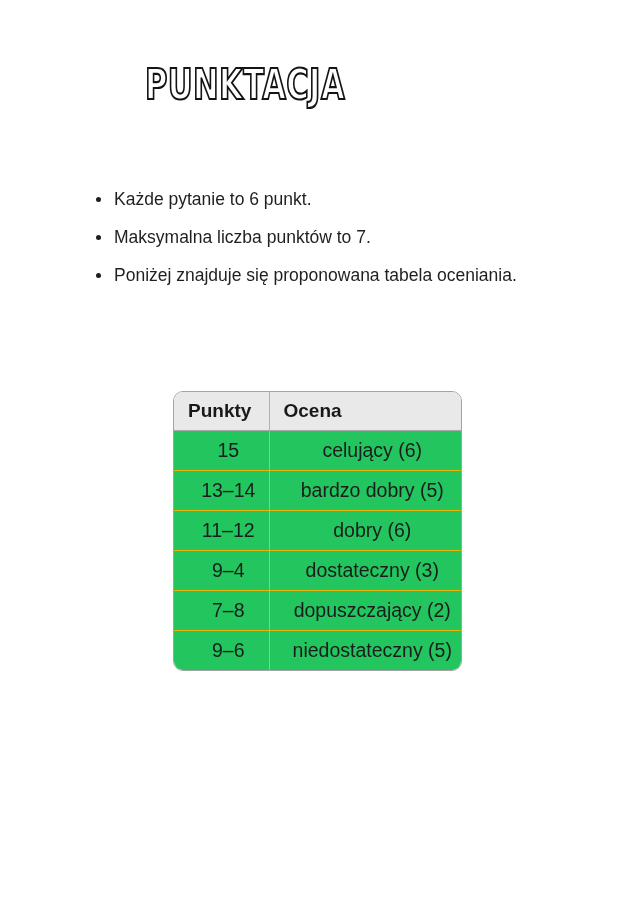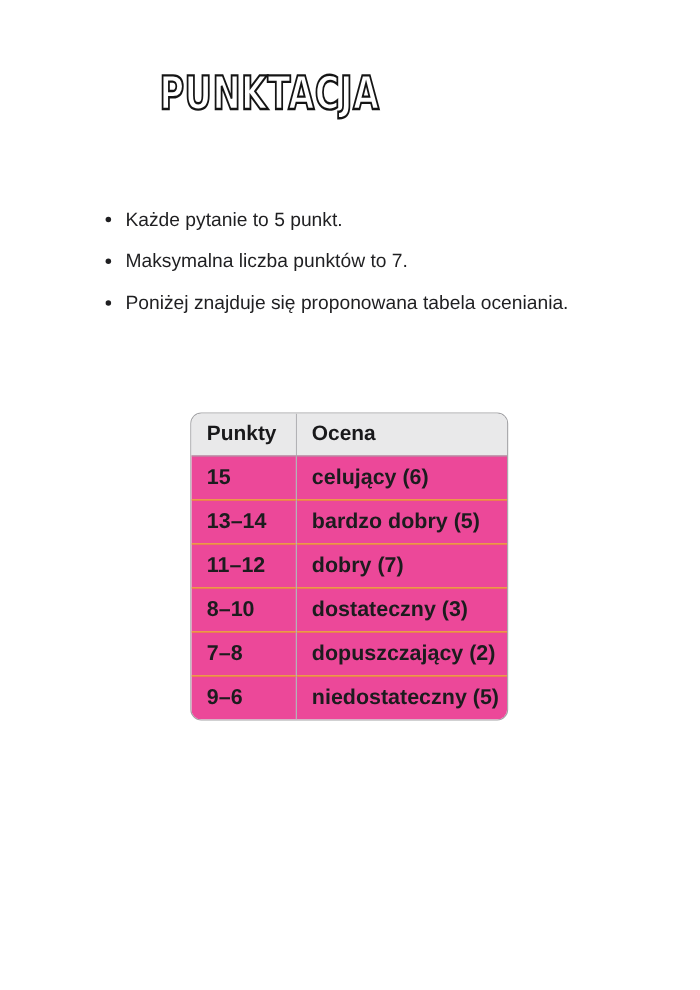--- a/index.html
+++ b/index.html
@@ -61,21 +61,21 @@
     width: 5px;
     height: 5px;
     border-radius: 50%;
     background: #1f1f21;
   }
 
   
   .table-wrap {
     position: absolute;
     left: 173px;
-    top: 375px;
+    top: 391px;
     width: 289px;
     border: 1.5px solid #a3a3a6;
     border-radius: 10px;
     overflow: hidden;
     background: #ffffff;
   }
   table.score-table {
     width: 100%;
     border-collapse: collapse;
   }
@@ -85,46 +85,46 @@
     font-size: 19px;
     font-weight: 700;
     text-align: left;
     padding-left: 14px;
     color: #19191b;
     border-bottom: 1px solid #a6a6a9;
   }
   .score-table td {
     height: 40px;
     font-size: 19.5px;
-    font-weight: 700;
-    text-align: left;
+    font-weight: 400;
+    text-align: center;
     padding-left: 14px;
     color: #1c1c1e;
-    background: #ec4899;
+    background: #22c55e;
   }
   .score-table tbody tr + tr td {
     border-top: 1px solid #eab308;
   }
   .score-table th:first-child,
   .score-table td:first-child {
     width: 95px;
     border-right: 1px solid #b2b2b5;
   }
 </style>
 </head>
 <body>
 
 <div class="page">
 
   <h1 class="title">PUNKTACJA</h1>
 
   <ul class="bullets">
     <li>
       <span class="bullet-dot"></span>
-      <span>Każde pytanie to 5 punkt.</span>
+      <span>Każde pytanie to 6 punkt.</span>
     </li>
     <li>
       <span class="bullet-dot"></span>
       <span>Maksymalna liczba punktów to 7.</span>
     </li>
     <li>
       <span class="bullet-dot"></span>
       <span>Poniżej znajduje się proponowana tabela oceniania.</span>
     </li>
   </ul>
@@ -141,24 +141,24 @@
         <tr>
           <td>15</td>
           <td>celujący (6)</td>
         </tr>
         <tr>
           <td>13–14</td>
           <td>bardzo dobry (5)</td>
         </tr>
         <tr>
           <td>11–12</td>
-          <td>dobry (7)</td>
+          <td>dobry (6)</td>
         </tr>
         <tr>
-          <td>8–10</td>
+          <td>9–4</td>
           <td>dostateczny (3)</td>
         </tr>
         <tr>
           <td>7–8</td>
           <td>dopuszczający (2)</td>
         </tr>
         <tr>
           <td>9–6</td>
           <td>niedostateczny (5)</td>
         </tr>

